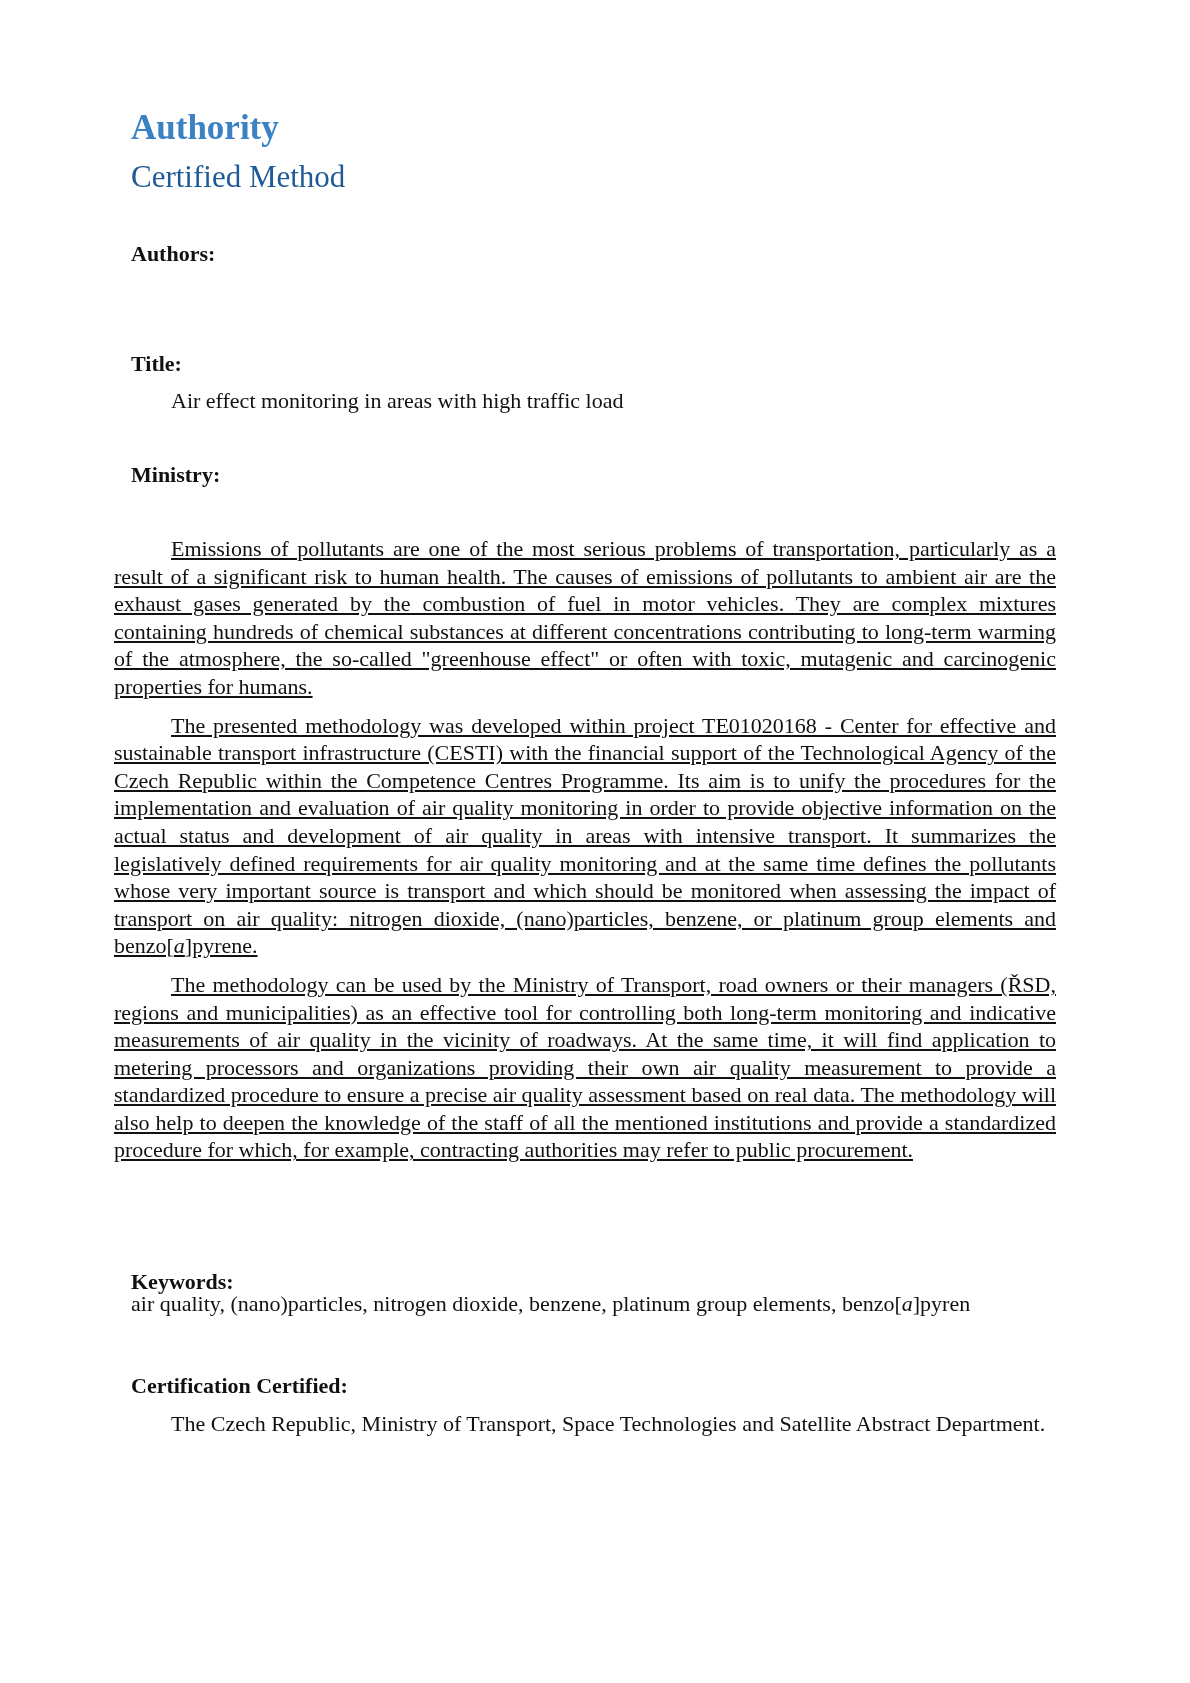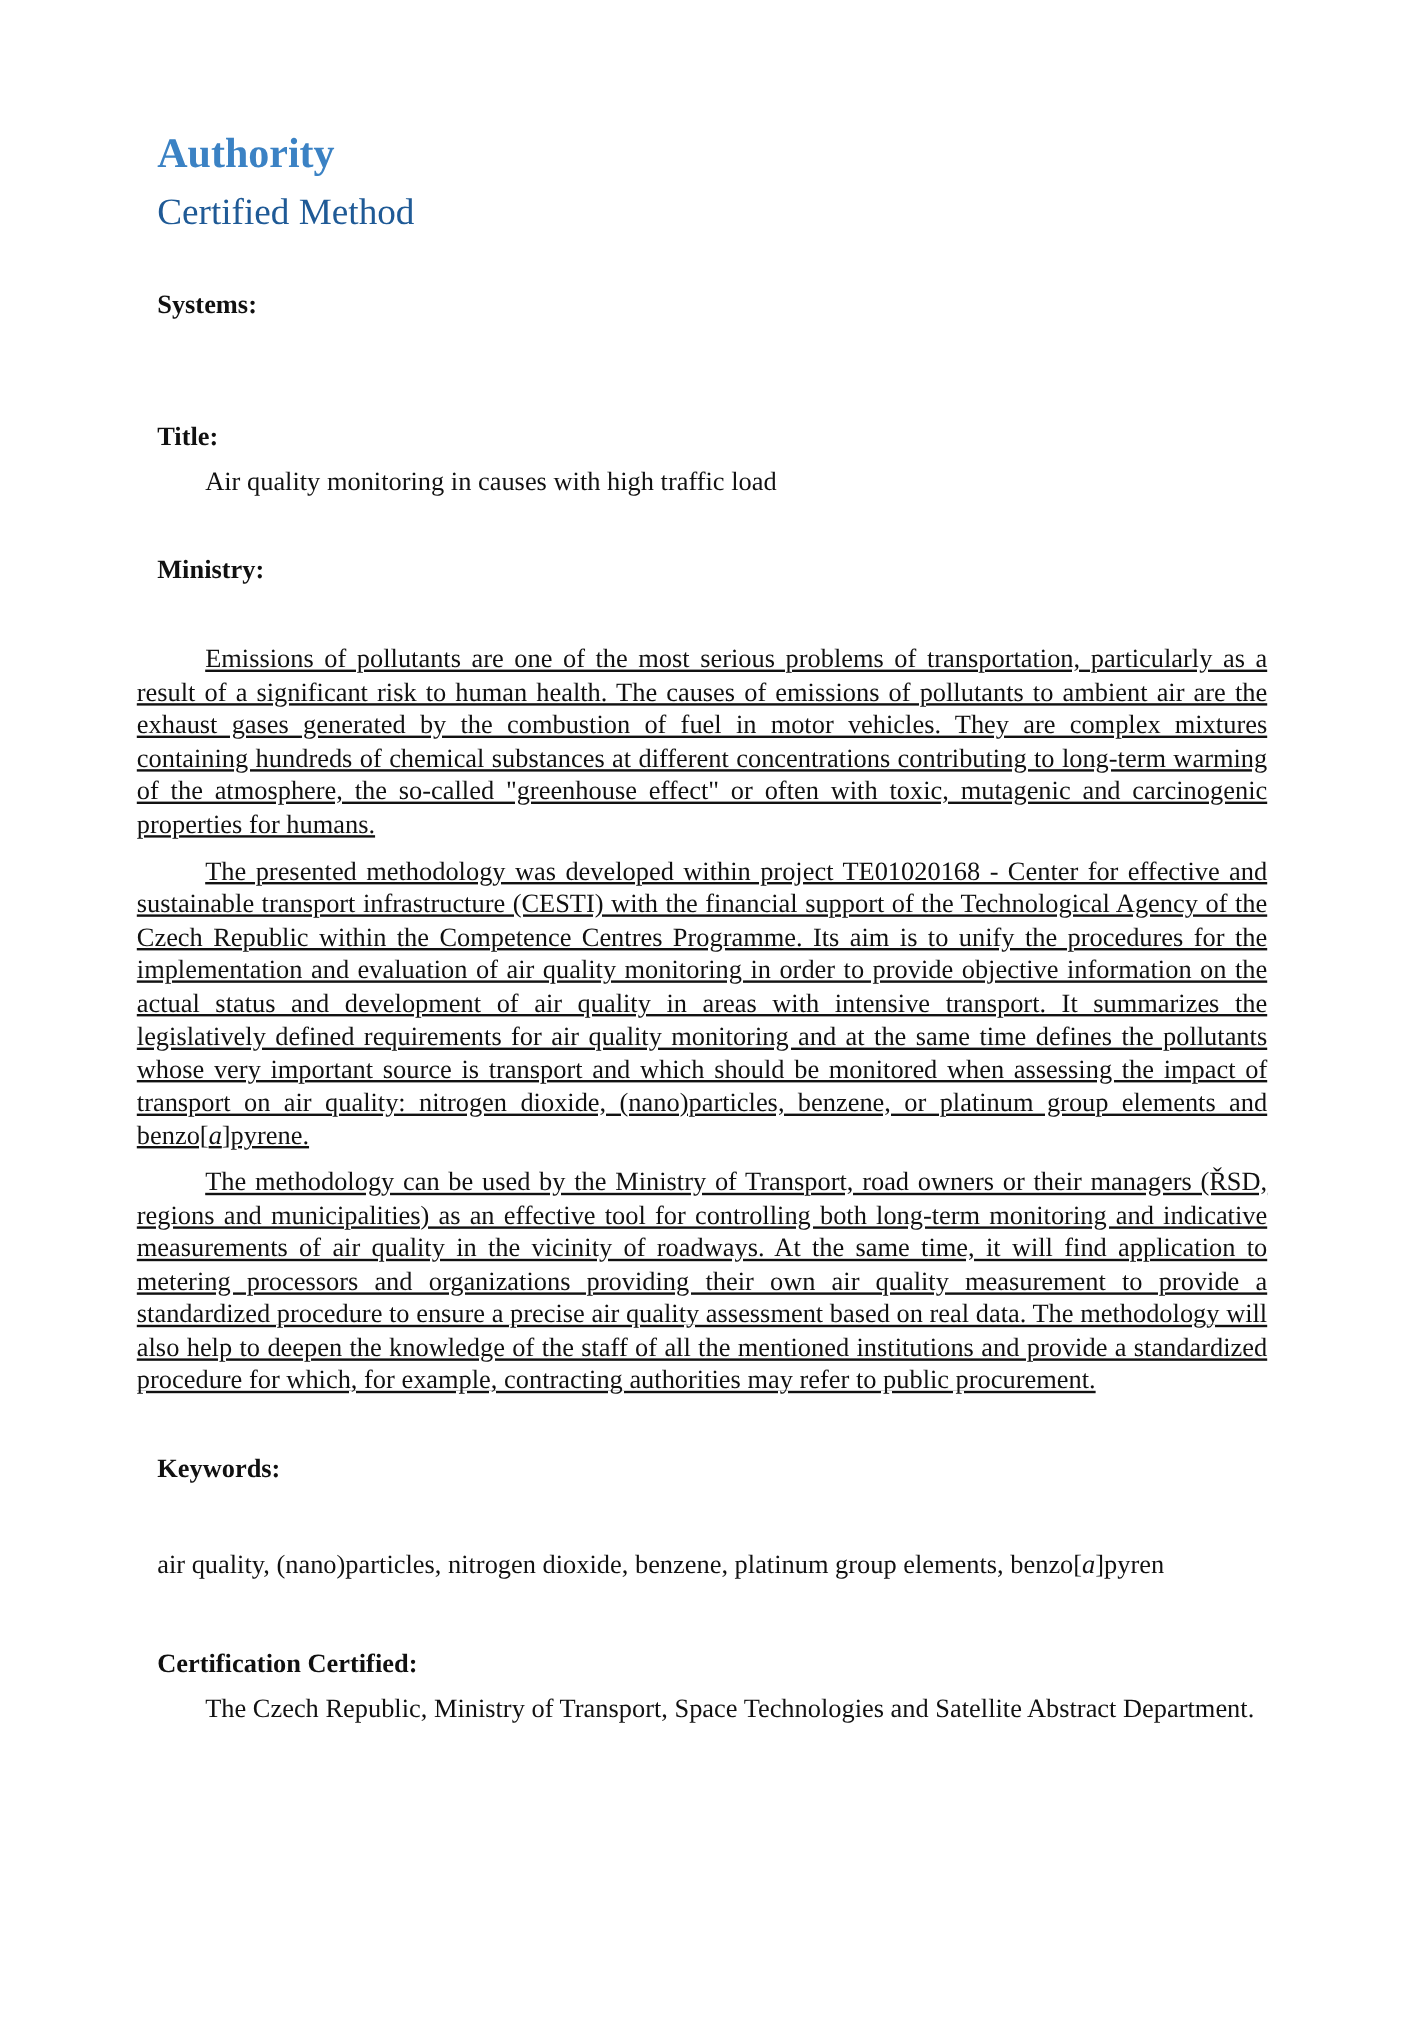--- a/index.html
+++ b/index.html
@@ -26,30 +26,30 @@
   .authority { position: absolute; left: 129px; top: 1410px; width: 927px; margin: 0;
                font-size: 22px; line-height: 27.6px; text-align: justify; text-indent: 42px; }
 </style>
 </head>
 <body>
 
 <div class="page">
   <h1 class="h-annotation" style="color: rgb(59, 130, 196);">Authority</h1>
   <h2 class="h-method" style="color: rgb(31, 90, 150);">Certified Method</h2>
 
-  <div class="label" style="top:240px">Systems:</div>
+  <div class="label" style="top:240px">Authors:</div>
 
   <div class="label" style="top:350px">Title:</div>
-  <div class="indent-line" style="top:387px">Air quality monitoring in causes with high traffic load</div>
+  <div class="indent-line" style="top:387px">Air effect monitoring in areas with high traffic load</div>
 
   <div class="label" style="top:461px">Ministry:</div>
   <div class="abstract">
     <p>Emissions of pollutants are one of the most serious problems of transportation, particularly as a result of a significant risk to human health. The causes of emissions of pollutants to ambient air are the exhaust gases generated by the combustion of fuel in motor vehicles. They are complex mixtures containing hundreds of chemical substances at different concentrations contributing to long-term warming of the atmosphere, the so-called "greenhouse effect" or often with toxic, mutagenic and carcinogenic properties for humans.</p>
     <p>The presented methodology was developed within project TE01020168 - Center for effective and sustainable transport infrastructure (CESTI) with the financial support of the Technological Agency of the Czech Republic within the Competence Centres Programme. Its aim is to unify the procedures for the implementation and evaluation of air quality monitoring in order to provide objective information on the actual status and development of air quality in areas with intensive transport. It summarizes the legislatively defined requirements for air quality monitoring and at the same time defines the pollutants whose very important source is transport and which should be monitored when assessing the impact of transport on air quality: nitrogen dioxide, (nano)particles, benzene, or platinum group elements and benzo[<i>a</i>]pyrene.</p>
     <p>The methodology can be used by the Ministry of Transport, road owners or their managers (ŘSD, regions and municipalities) as an effective tool for controlling both long-term monitoring and indicative measurements of air quality in the vicinity of roadways. At the same time, it will find application to metering processors and organizations providing their own air quality measurement to provide a standardized procedure to ensure a precise air quality assessment based on real data. The methodology will also help to deepen the knowledge of the staff of all the mentioned institutions and provide a standardized procedure for which, for example, contracting authorities may refer to public procurement.</p>
   </div>
 
-  <div class="label" style="top:1210px">Keywords:</div>
+  <div class="label" style="top:1268px">Keywords:</div>
   <div class="keywords">air quality, (nano)particles, nitrogen dioxide, benzene, platinum group elements, benzo[<i>a</i>]pyren</div>
 
   <div class="label" style="top:1372px">Certification Certified:</div>
   <p class="authority">The Czech Republic, Ministry of Transport, Space Technologies and Satellite Abstract Department.</p>
 </div>
 
 </body></html>

